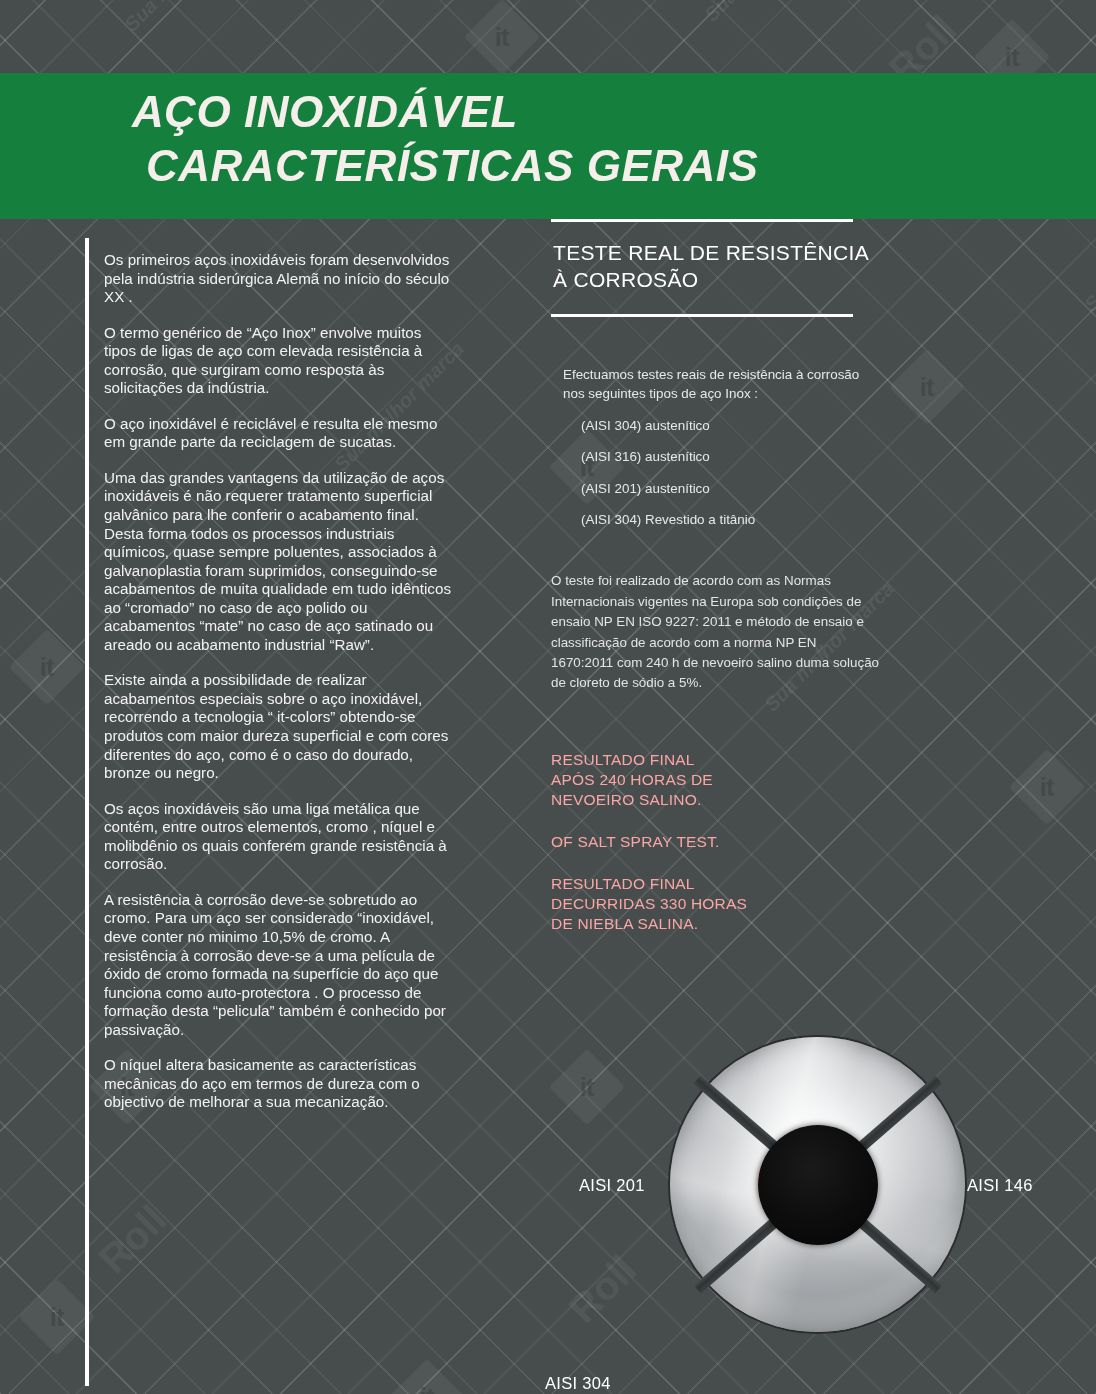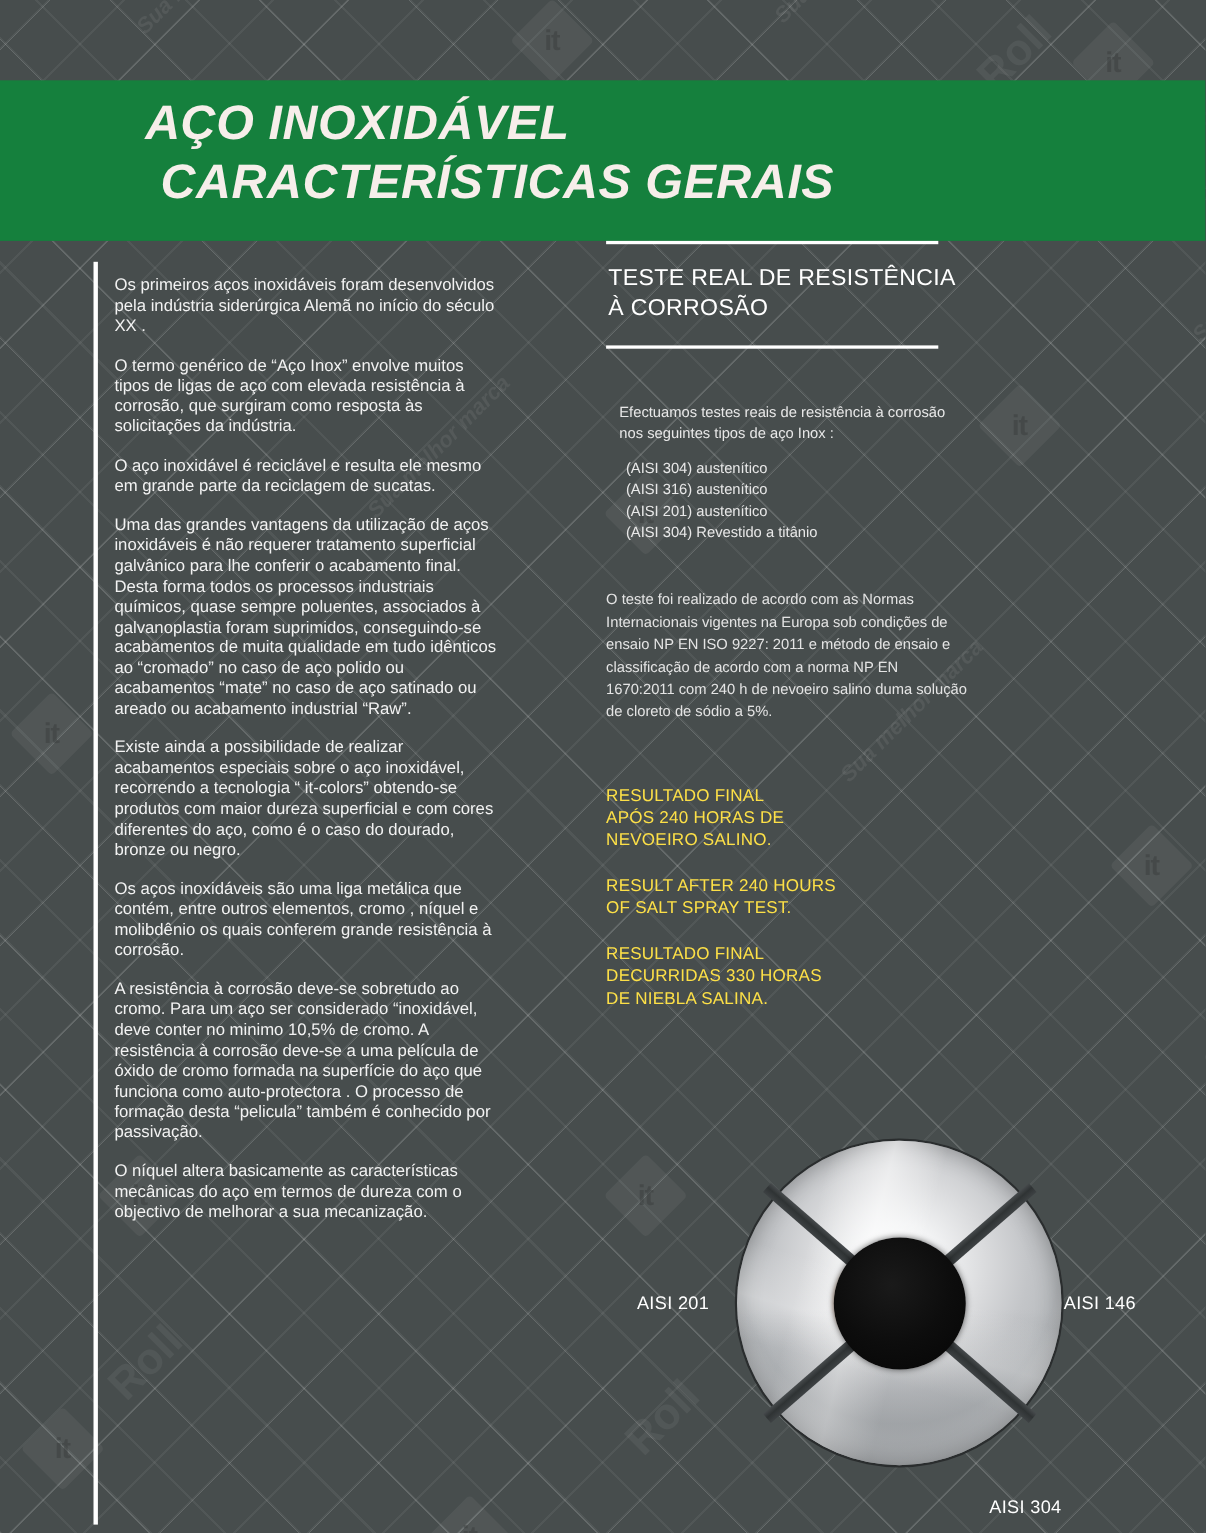--- a/index.html
+++ b/index.html
@@ -82,30 +82,30 @@
     margin:18px 0 20px 2px;
     letter-spacing:.3px;
   }
   #right-body{
     margin-top:48px;
     font:400 13.4px/1.45 "Liberation Sans",sans-serif;
     color:#e8e8e8;
   }
   #right-body p{margin:12px;}
   .aisi-list{margin:0;padding:0 0 0 18px;list-style:none;}
-  .aisi-list li{margin:0;}
+  .aisi-list li{margin:12px;}
   #norms{
     margin-top:42px;
     font:400 13.4px/1.52 "Liberation Sans",sans-serif;
     color:#e4e4e4;
   }
   #results{
     margin-top:56px;
     font:400 15.5px/1.30 "Liberation Sans",sans-serif;
-    color:#fde047;
+    color:#fca5a5;
     letter-spacing:.2px;
   }
   #results .blk{margin-bottom:22px;}
   #results .blk:last-child{margin-bottom:0;}
 
   
   #figure{position:absolute;left:545px;top:990px;width:540px;height:400px;z-index:14;}
   #titanium-label{
     position:absolute;left:0;top:2px;width:420px;text-align:center;
     font:700 17px "Liberation Sans",sans-serif;color:#ffffff;letter-spacing:.6px;
@@ -152,21 +152,21 @@
     margin-left:-60px;margin-top:-60px;border-radius:50%;
     background:radial-gradient(circle at 44% 36%, #1a1a1a 0%, #0d0d0d 52%, #050505 100%);
     box-shadow:0 0 6px rgba(0,0,0,.6);
   }
   .disc-label{
     position:absolute;
     font:400 16.5px "Liberation Sans",sans-serif;color:#ffffff;letter-spacing:.3px;
   }
   #lbl-201{left:34px;top:186px;}
   #lbl-316{left:422px;top:186px;}
-  #lbl-304{left:0;top:371px;width:420px;text-align:right;}
+  #lbl-304{left:0;top:384px;width:420px;text-align:left;}
 </style>
 </head>
 <body>
 
 <div class="wm wm-grid"></div>
 <div class="wm wm-dash"></div>
 <div class="wm">
   <div class="wm-logo" style="left:475px;top:10px;">
       <span>it</span>
     </div>
@@ -249,21 +249,20 @@
 
     <div id="norms">O teste foi realizado de acordo com as Normas Internacionais vigentes na Europa sob condições de ensaio  NP EN ISO  9227: 2011  e método de ensaio e classificação de acordo com a norma NP EN 1670:2011 com 240 h de nevoeiro salino duma solução de cloreto de sódio  a 5%.</div>
 
     <div id="results">
       <div class="blk">
         <div>RESULTADO FINAL</div>
         <div>APÓS 240 HORAS DE</div>
         <div>NEVOEIRO SALINO.</div>
       </div>
       <div class="blk">
-        <div>RESULT AFTER 240 HOURS</div>
         <div>OF SALT SPRAY TEST.</div>
       </div>
       <div class="blk">
         <div>RESULTADO FINAL</div>
         <div>DECURRIDAS 330 HORAS</div>
         <div>DE NIEBLA SALINA.</div>
       </div>
     </div>
   </div>
 </div>

